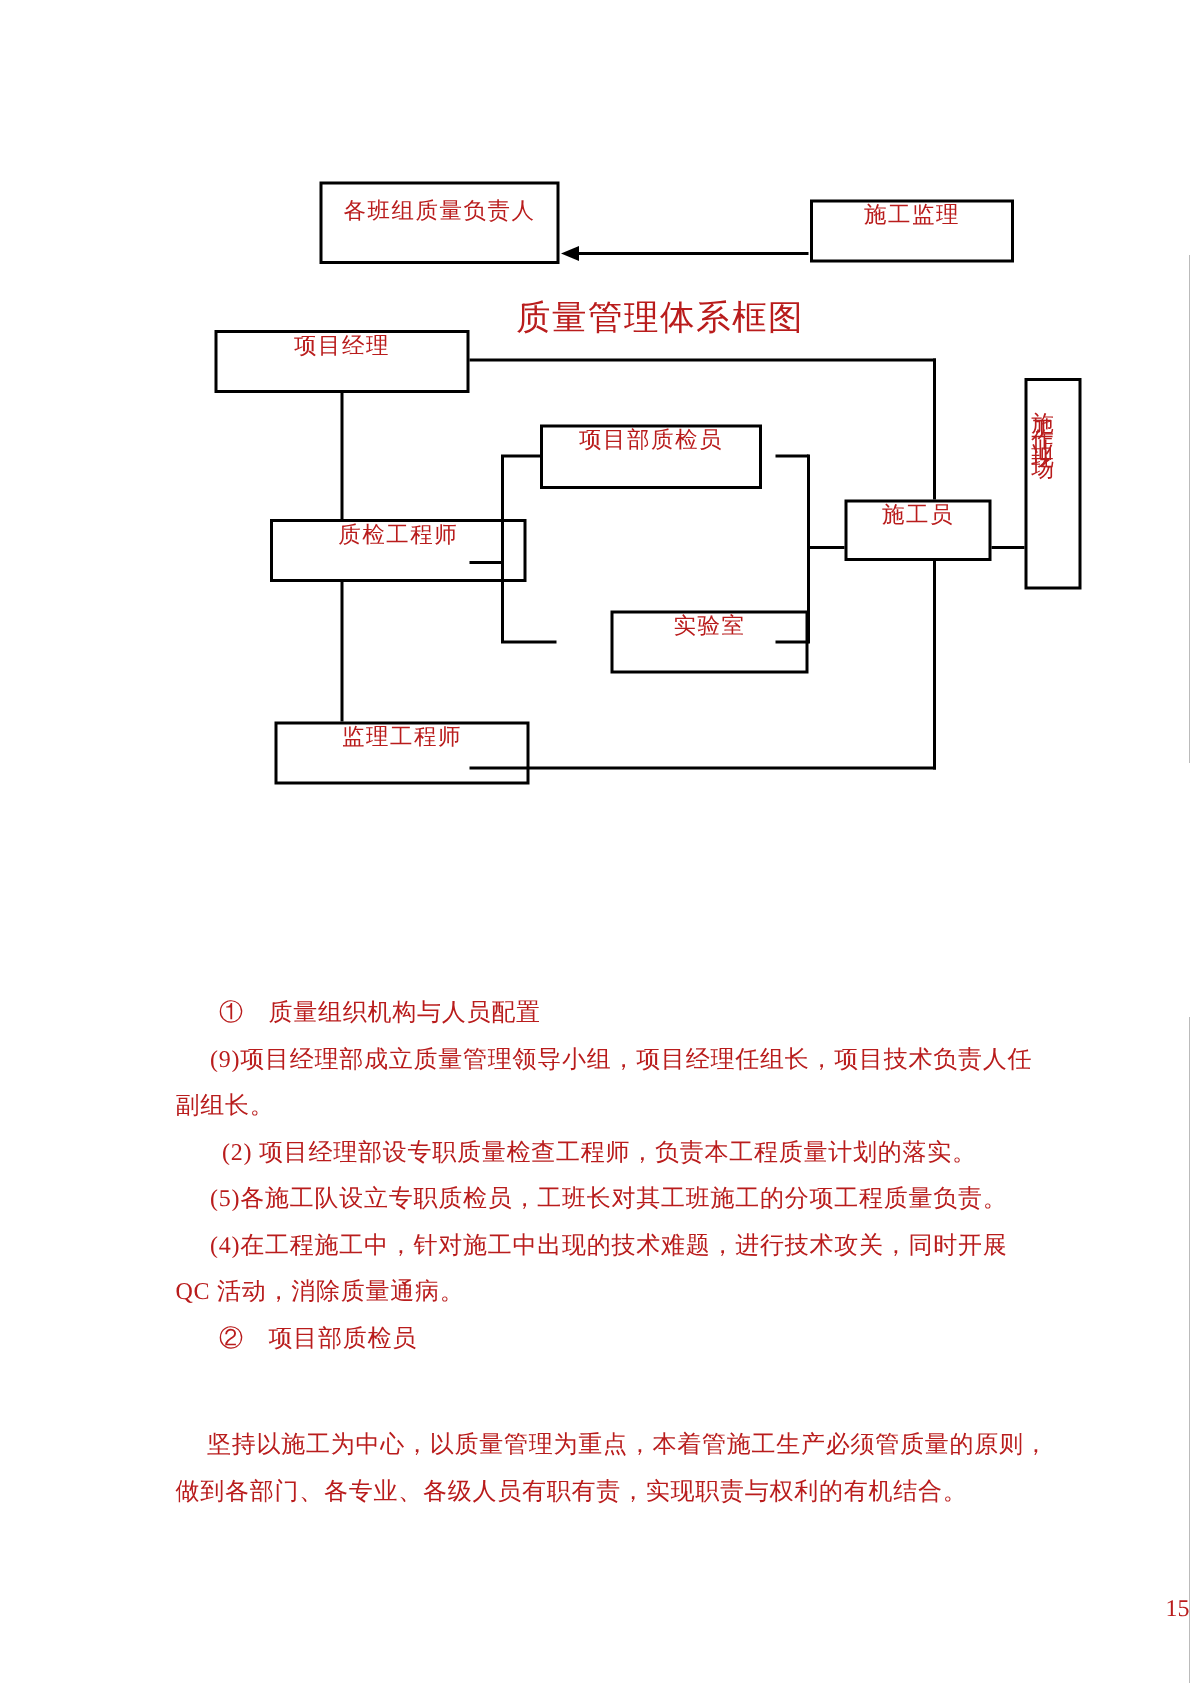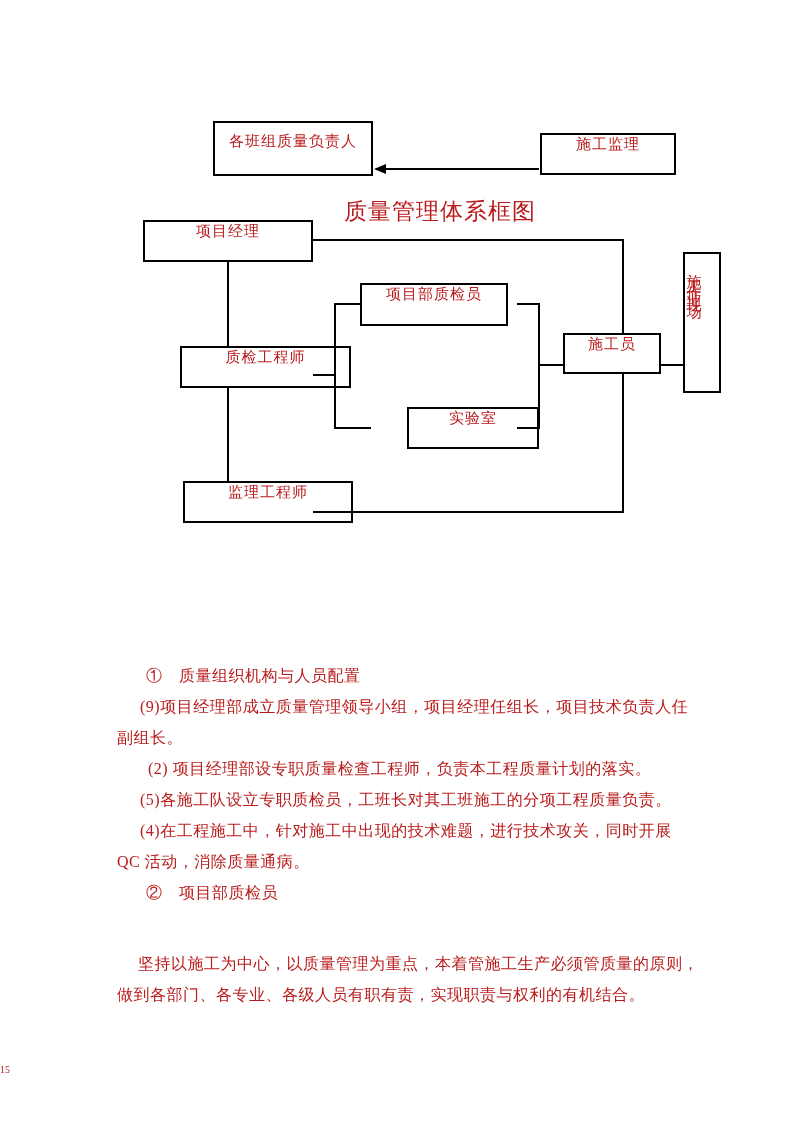--- a/index.html
+++ b/index.html
@@ -61,22 +61,22 @@
   .text-line{
     height:31px;
     line-height:31px;
     white-space:pre;
     letter-spacing:0.5px;
   }
   .page-number{
     position:absolute;
     left:0;top:1064px;
     width:100%;
-    text-align:left;
-    font-size:10px;
+    text-align:right;
+    font-size:16px;
   }
 </style>
 </head>
 <body>
 
 <div class="page">
 
   <div class="dbox top-align" style="left:213px;top:121px;width:160px;height:55px;">
     <span>各班组质量负责人</span>
   </div>

